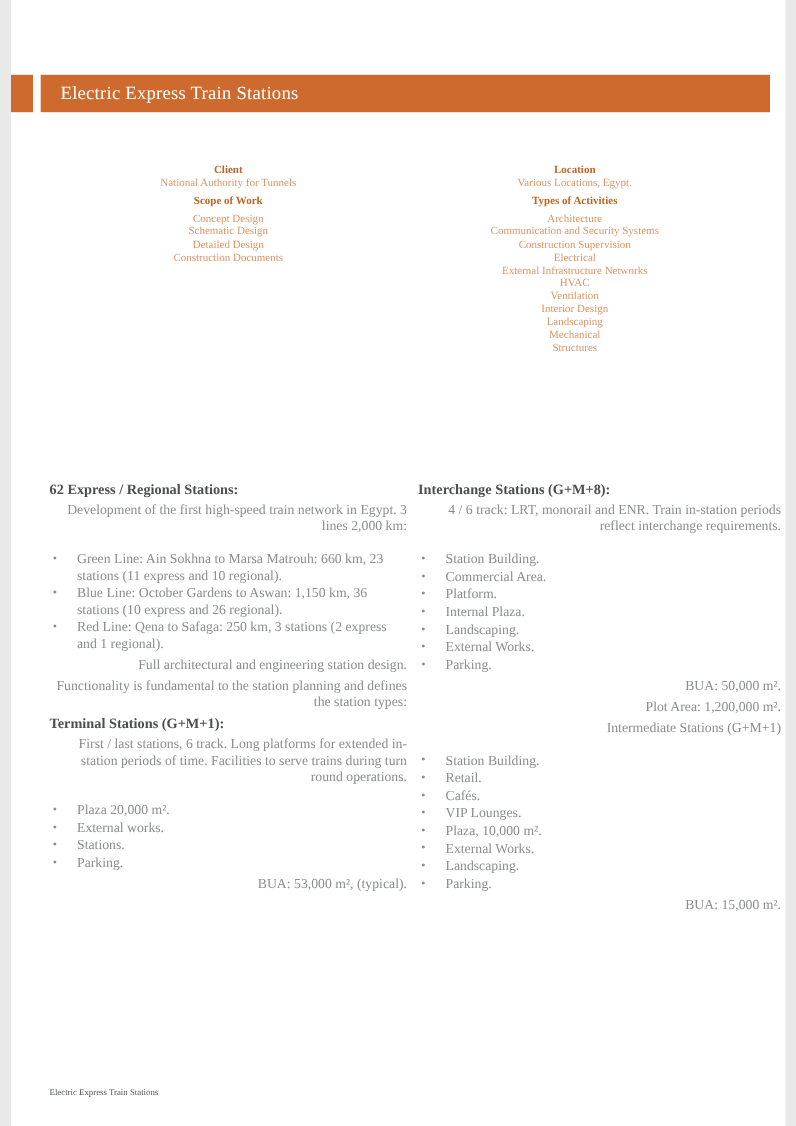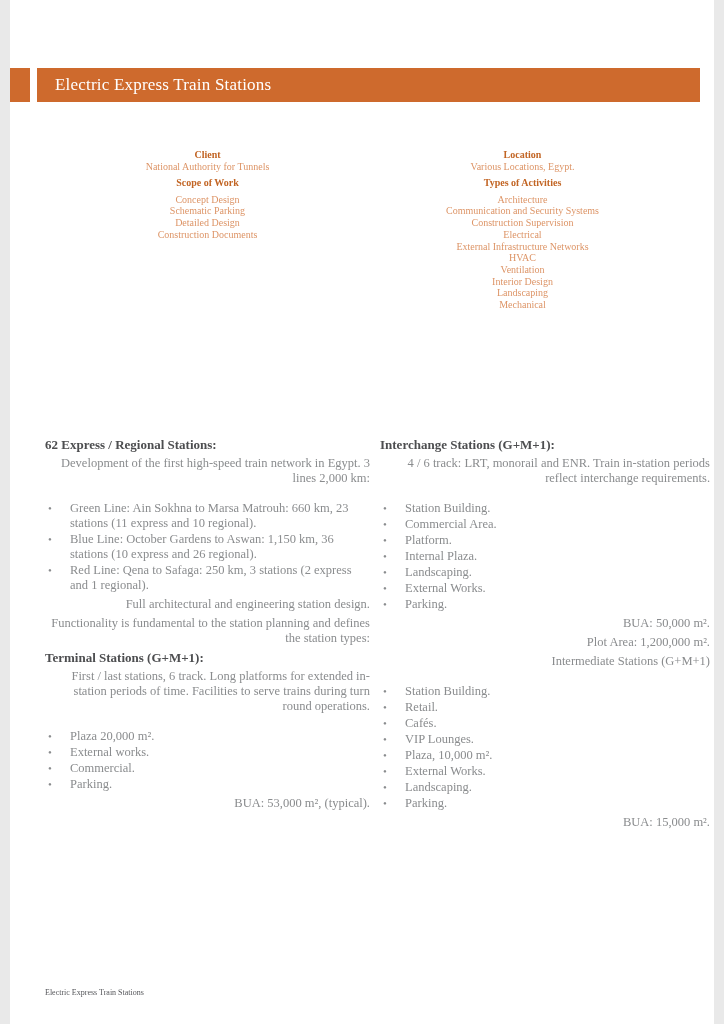--- a/index.html
+++ b/index.html
@@ -120,21 +120,21 @@
         <div class="meta-group">
           <div class="meta-label">Client</div>
           <div class="meta-values">
             <div class="meta-value">National Authority for Tunnels</div>
           </div>
         </div>
         <div class="meta-group">
           <div class="meta-label">Scope of Work</div>
           <div class="meta-values multi">
             <div class="meta-value">Concept Design</div>
-            <div class="meta-value">Schematic Parking</div>
+            <div class="meta-value">Schematic Design</div>
             <div class="meta-value">Detailed Design</div>
             <div class="meta-value">Construction Documents</div>
           </div>
         </div>
       </div>
     <div class="meta-col">
         <div class="meta-group">
           <div class="meta-label">Location</div>
           <div class="meta-values">
             <div class="meta-value">Various Locations, Egypt.</div>
@@ -146,20 +146,21 @@
             <div class="meta-value">Architecture</div>
             <div class="meta-value">Communication and Security Systems</div>
             <div class="meta-value">Construction Supervision</div>
             <div class="meta-value">Electrical</div>
             <div class="meta-value">External Infrastructure Networks</div>
             <div class="meta-value">HVAC</div>
             <div class="meta-value">Ventilation</div>
             <div class="meta-value">Interior Design</div>
             <div class="meta-value">Landscaping</div>
             <div class="meta-value">Mechanical</div>
+            <div class="meta-value">Structures</div>
           </div>
         </div>
       </div>
   </div>
 
   <div class="body">
     <div class="body-col">
         <div class="b-heading">62 Express / Regional Stations:</div>
         <div class="b-para">Development of the first high-speed train network in Egypt. 3 lines 2,000 km:</div>
         <ul class="b-list">
@@ -167,27 +168,27 @@
           <li>Blue Line: October Gardens to Aswan: 1,150 km, 36 stations (10 express and 26 regional).</li>
           <li>Red Line: Qena to Safaga: 250 km, 3 stations (2 express and 1 regional).</li>
         </ul>
         <div class="b-para">Full architectural and engineering station design.</div>
         <div class="b-para">Functionality is fundamental to the station planning and defines the station types:</div>
         <div class="b-heading">Terminal Stations (G+M+1):</div>
         <div class="b-para">First / last stations, 6 track. Long platforms for extended in-station periods of time. Facilities to serve trains during turn round operations.</div>
         <ul class="b-list">
           <li>Plaza 20,000 m².</li>
           <li>External works.</li>
-          <li>Commercial.</li>
+          <li>Stations.</li>
           <li>Parking.</li>
         </ul>
         <div class="b-para">BUA: 53,000 m², (typical).</div>
       </div>
     <div class="body-col">
-        <div class="b-heading">Interchange Stations (G+M+1):</div>
+        <div class="b-heading">Interchange Stations (G+M+8):</div>
         <div class="b-para">4 / 6 track: LRT, monorail and ENR. Train in-station periods reflect interchange requirements.</div>
         <ul class="b-list">
           <li>Station Building.</li>
           <li>Commercial Area.</li>
           <li>Platform.</li>
           <li>Internal Plaza.</li>
           <li>Landscaping.</li>
           <li>External Works.</li>
           <li>Parking.</li>
         </ul>

